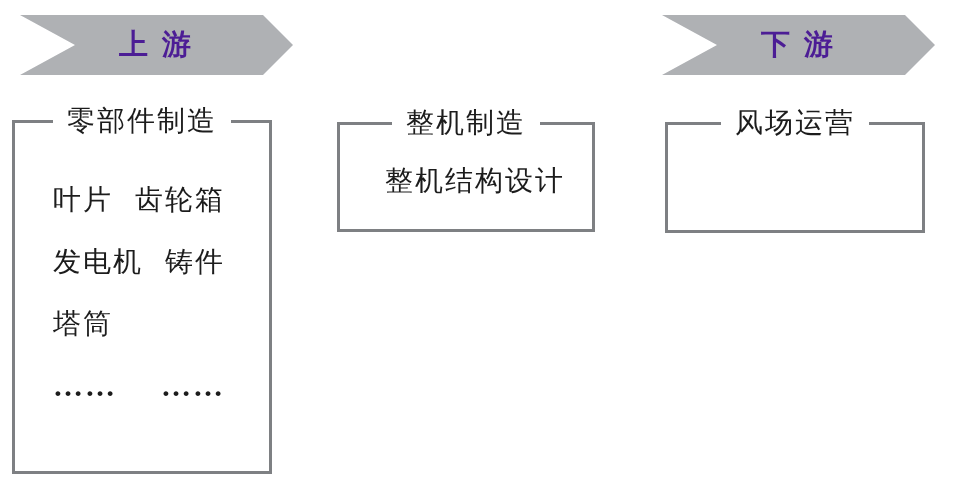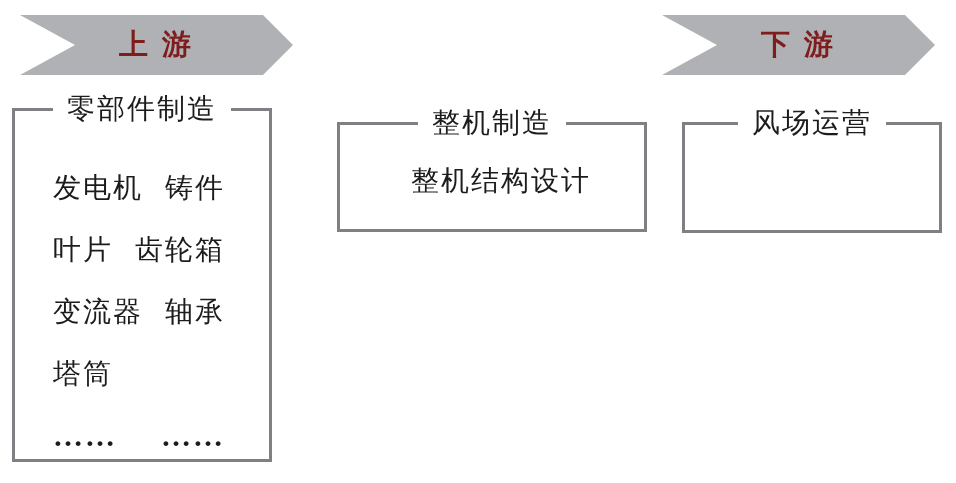--- a/index.html
+++ b/index.html
@@ -22,21 +22,21 @@
     clip-path: polygon(0 0, 243px 0, 100% 50%, 243px 100%, 0 100%, 55px 50%);
     display: flex;
     align-items: center;
     justify-content: center;
   }
   .arrow-label {
     font-family: "Liberation Sans", "DejaVu Sans", sans-serif;
     font-weight: 700;
     font-size: 29px;
     letter-spacing: 3px;
-    color: #7f1d1d;
+    color: #4c1d95;
     white-space: pre;
   }
   
   .box {
     position: absolute;
     box-sizing: border-box;
     border: 3px solid #7e8083;
     background: #ffffff;
   }
   .box-title {
@@ -79,46 +79,42 @@
     text-align: center;
     font-size: 28px;
     letter-spacing: 2px;
     line-height: 1.15;
     padding-left: 18px;
   }
   
   .arrow-1 { left: 20px; }
   .arrow-2 { left: 340px; }
   .arrow-3 { left: 662px; text-align: right; }
-  .box-1 { left: 12px;  top: 108px; width: 260px; height: 354px; }
-  .box-2 { left: 337px; top: 122px; width: 310px; height: 110px; }
-  .box-3 { left: 682px; top: 122px; width: 260px; height: 111px; }
+  .box-1 { left: 12px;  top: 120px; width: 260px; height: 354px; }
+  .box-2 { left: 337px; top: 122px; width: 258px; height: 110px; }
+  .box-3 { left: 665px; top: 122px; width: 260px; height: 111px; }
 </style>
 </head>
 <body>
 
 <div class="canvas">
 
   <div class="arrow arrow-1">
     <span class="arrow-label">上 游</span>
   </div>
   <div class="box box-1">
     <span class="box-title">零部件制造</span>
     <div class="items">
       <div class="item-row">
-        <span>发电机</span>
-        <span>铸件</span>
-      </div>
-      <div class="item-row">
         <span>叶片</span>
         <span>齿轮箱</span>
       </div>
       <div class="item-row">
-        <span>变流器</span>
-        <span>轴承</span>
+        <span>发电机</span>
+        <span>铸件</span>
       </div>
       <div class="item-row">
         <span>塔筒</span>
       </div>
       <div class="item-row">
         <span class="dots">……</span>
         <span class="dots">……</span>
       </div>
     </div>
   </div>

